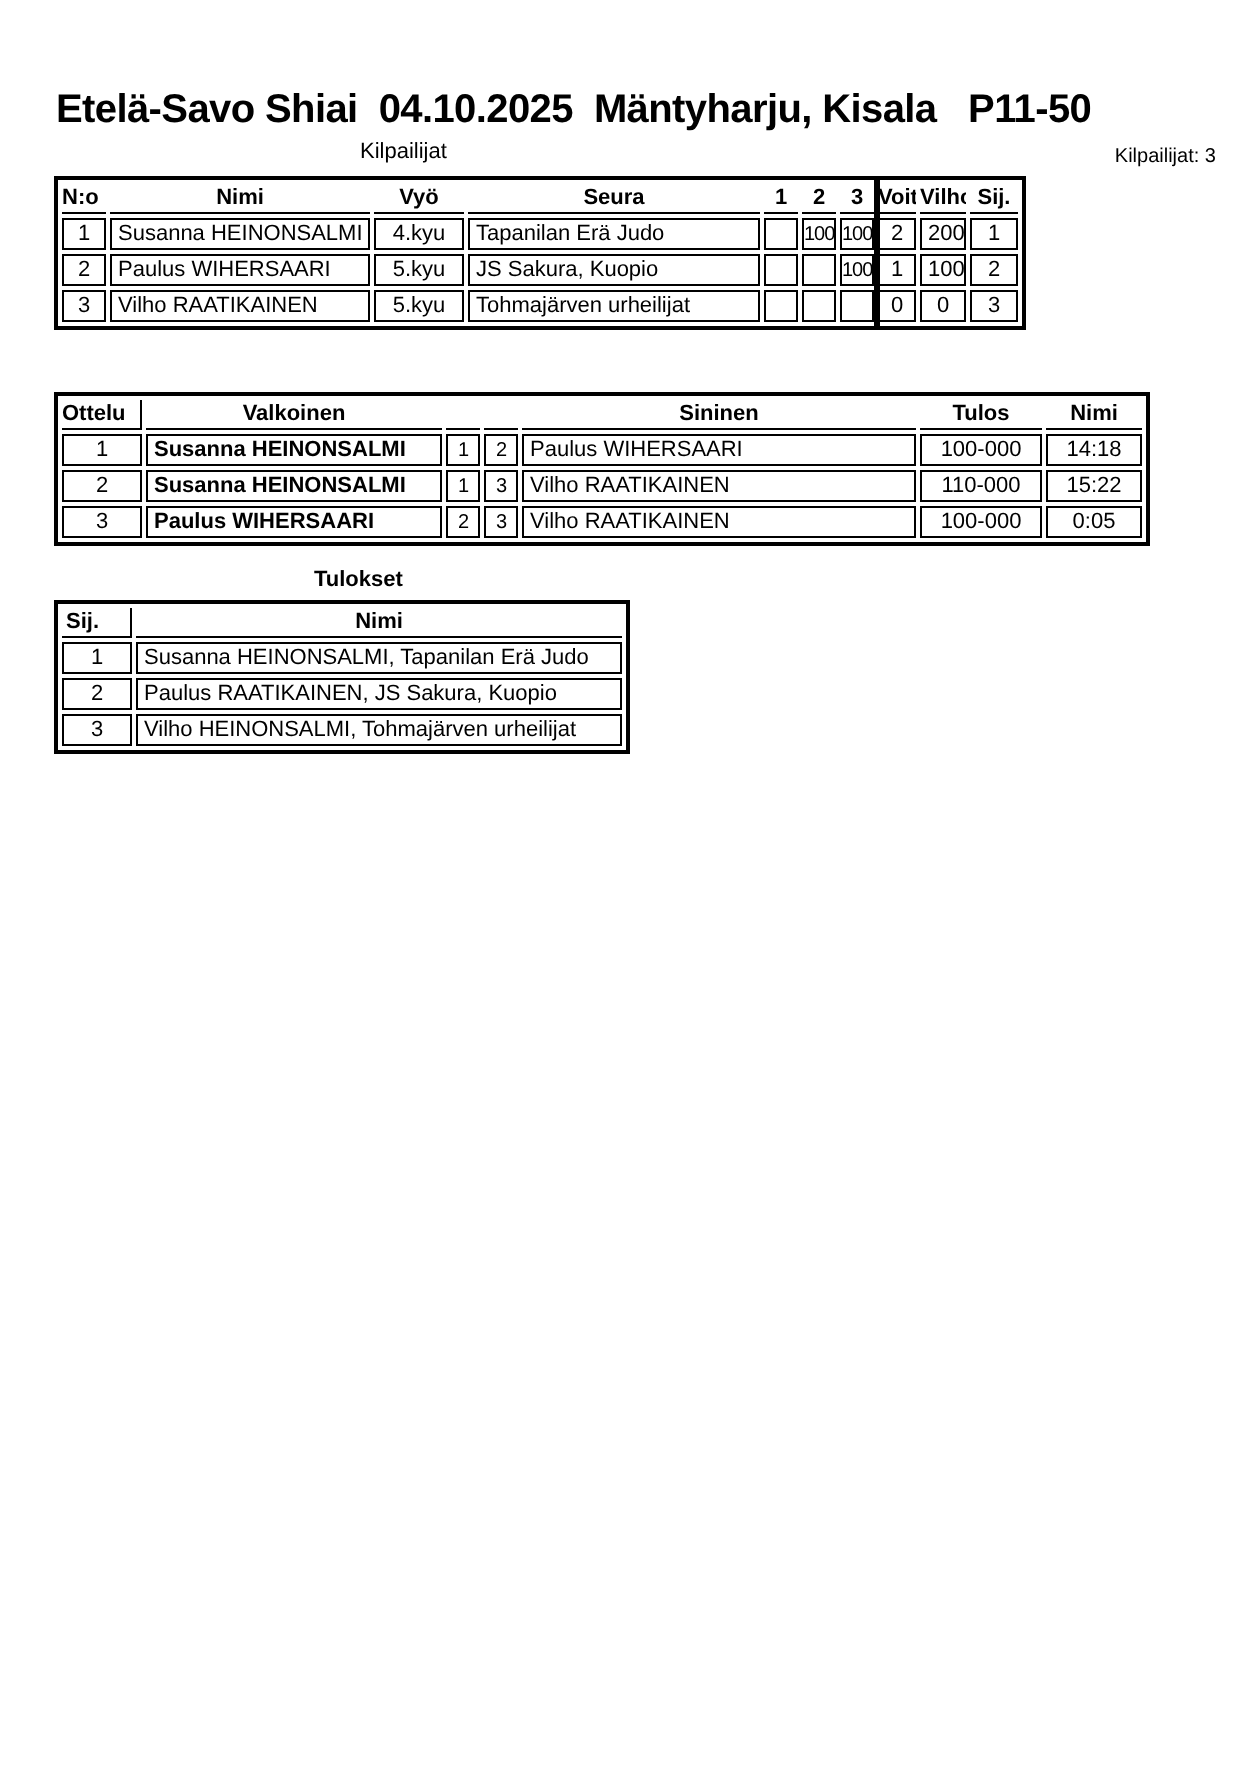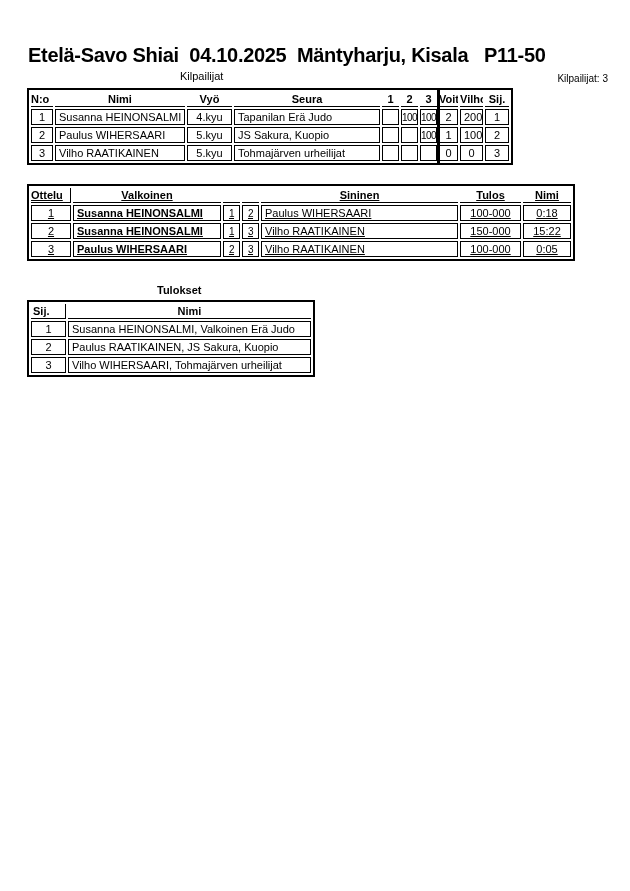--- a/index.html
+++ b/index.html
@@ -12,21 +12,21 @@
     font-size:20px; font-weight:bold; letter-spacing:-0.3px; white-space:pre;
   }
   .subtitle { position:absolute; left:168px; top:70px; font-size:11px; font-weight:normal;margin-left:12px; }
   .count { position:absolute; right:22px; top:73px; font-size:10px;margin-left:48px; }
   .section-title { position:absolute; font-size:11px; font-weight:bold; white-space:pre; }
   .ottelut-title { left:269px; top:188px;margin-top:48px; }
   .tulokset-title { left:157px; top:284px; }
 
   .tbl-wrap { position:absolute; }
   .t1 { left:27px; top:88px; width:486px; height:79px; }
-  .t2 { left:27px; top:184px; width:548px; height:66px;text-decoration:underline; }
+  .t2 { left:27px; top:196px; width:548px; height:66px; }
   .t3 { left:27px; top:300px; width:288px; height:77px; }
 
   table {
     border-collapse:separate; border-spacing:2px;
     border:2px solid #000; table-layout:fixed; background:#fff;
   }
   .t1 table { width:486px; }
   .t2 table { width:548px; }
   .t3 table { width:288px; }
 
@@ -154,29 +154,29 @@
         </tr>
       </thead>
       <tbody>
         <tr>
           <td class="ac">1</td>
           <td class="al bold">Susanna HEINONSALMI</td>
           <td class="tight">1</td>
           <td class="tight">2</td>
           <td class="al">Paulus WIHERSAARI</td>
           <td class="ac">100-000</td>
-          <td class="ac">0:18</td>
+          <td class="ac">14:18</td>
         </tr>
         <tr>
           <td class="ac">2</td>
           <td class="al bold">Susanna HEINONSALMI</td>
           <td class="tight">1</td>
           <td class="tight">3</td>
           <td class="al">Vilho RAATIKAINEN</td>
-          <td class="ac">150-000</td>
+          <td class="ac">110-000</td>
           <td class="ac">15:22</td>
         </tr>
         <tr>
           <td class="ac">3</td>
           <td class="al bold">Paulus WIHERSAARI</td>
           <td class="tight">2</td>
           <td class="tight">3</td>
           <td class="al">Vilho RAATIKAINEN</td>
           <td class="ac">100-000</td>
           <td class="ac">0:05</td>
@@ -194,27 +194,27 @@
       </colgroup>
       <thead>
         <tr>
           <th class="al brd-r">Sij.</th>
           <th>Nimi</th>
         </tr>
       </thead>
       <tbody>
         <tr>
           <td class="ac">1</td>
-          <td class="al">Susanna HEINONSALMI, Valkoinen Erä Judo</td>
+          <td class="al">Susanna HEINONSALMI, Tapanilan Erä Judo</td>
         </tr>
         <tr>
           <td class="ac">2</td>
           <td class="al">Paulus RAATIKAINEN, JS Sakura, Kuopio</td>
         </tr>
         <tr>
           <td class="ac">3</td>
-          <td class="al">Vilho WIHERSAARI, Tohmajärven urheilijat</td>
+          <td class="al">Vilho HEINONSALMI, Tohmajärven urheilijat</td>
         </tr>
       </tbody>
     </table>
   </div>
 
 </div>
 
 </body></html>

